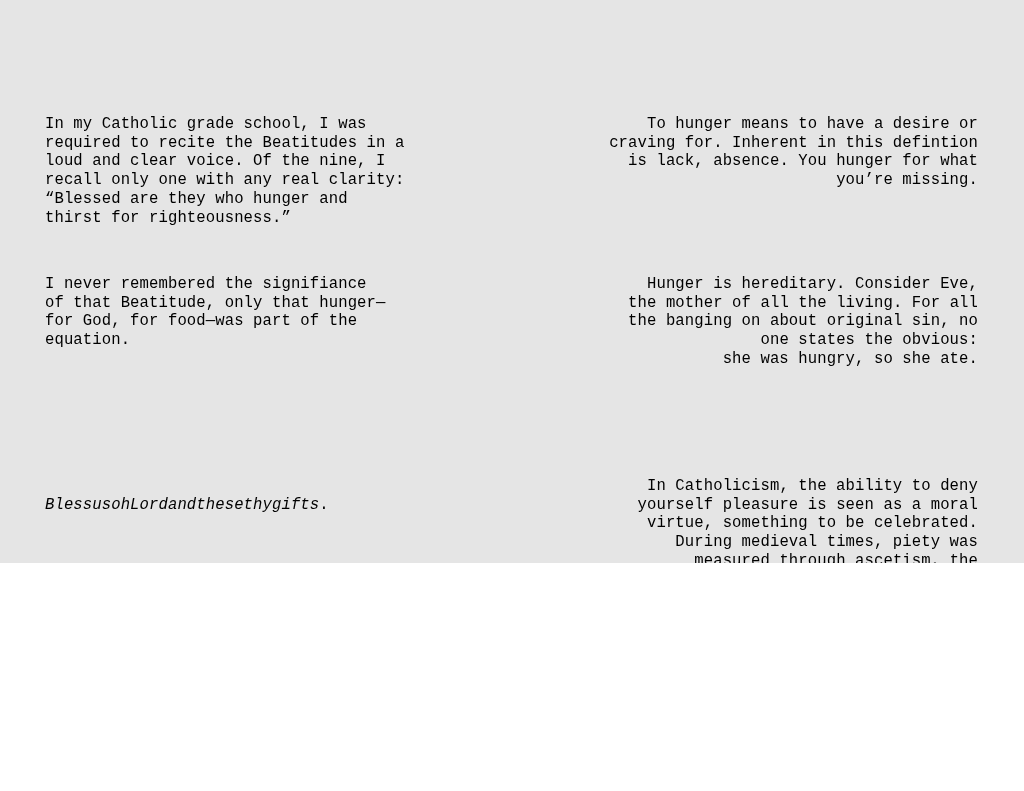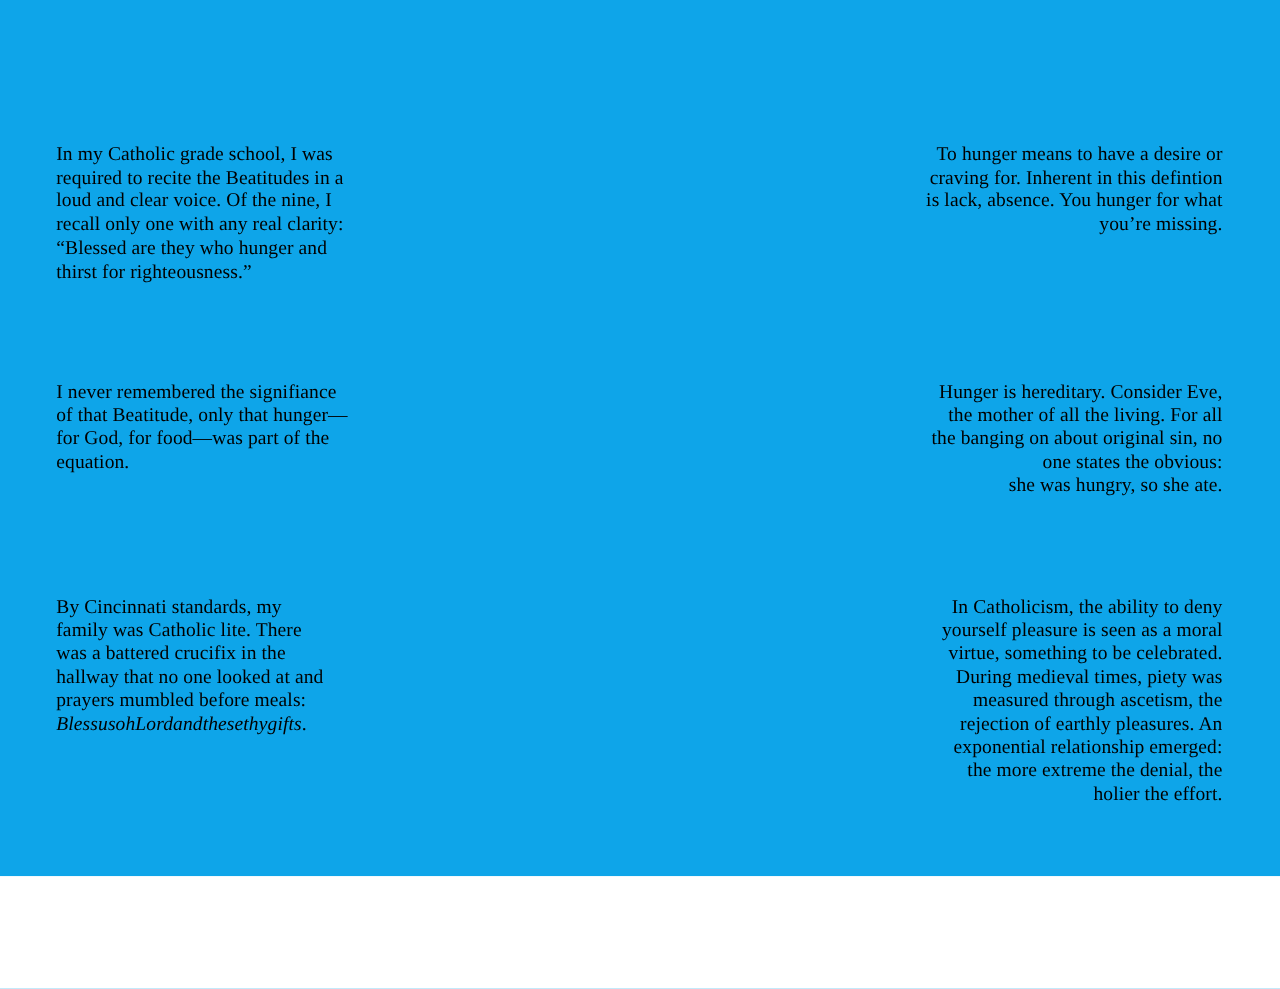--- a/index.html
+++ b/index.html
@@ -3,45 +3,45 @@
 <meta charset="utf-8">
 <style>
   html, body {
     margin: 0;
     padding: 0;
     background: #ffffff;
   }
   .page {
     position: relative;
     width: 1024px;
-    height: 701px;
-    background: #0ea5e9;
+    height: 563px;
+    background: #e5e5e5;
     overflow: hidden;
-    font-family: Liberation Serif, serif;
+    font-family: Liberation Mono, monospace;
     color: #000000;
   }
   .col {
     position: absolute;
     top: 0;
     height: 100%;
   }
   .col-left  { left: 45px; }
   .col-right { right: 46px; }
   .para {
     position: absolute;
     margin: 0;
     font-size: 15.6px;
     line-height: 18.7px;
     white-space: pre;           
     letter-spacing: 0.1px;
   }
   .col-left  .para { left: 0;  text-align: left; }
   .col-right .para { right: 0; text-align: right; }
   .row-1 { top: 115px; }
-  .row-2 { top: 305px; }
+  .row-2 { top: 275px; }
   .row-3 { top: 477px; }
   .para em { font-style: italic; margin-top: 36px; }
 </style>
 </head>
 <body>
 
 <div class="page">
 
   <div class="col col-left">
     <p class="para row-1">In my Catholic grade school, I was
@@ -49,25 +49,21 @@
 loud and clear voice. Of the nine, I
 recall only one with any real clarity:
 “Blessed are they who hunger and
 thirst for righteousness.”</p>
 
     <p class="para row-2">I never remembered the signifiance
 of that Beatitude, only that hunger—
 for God, for food—was part of the
 equation.</p>
 
-    <p class="para row-3"><span>By Cincinnati standards, my
-family was Catholic lite. There
-was a battered crucifix in the
-hallway that no one looked at and
-prayers mumbled before meals:</span><br><em>BlessusohLordandthesethygifts</em><span>.</span><br></p>
+    <p class="para row-3"><br><em>BlessusohLordandthesethygifts</em><span>.</span><br></p>
   </div>
 
   <div class="col col-right">
     <p class="para row-1">To hunger means to have a desire or
 craving for. Inherent in this defintion
 is lack, absence. You hunger for what
 you’re missing.</p>
 
     <p class="para row-2">Hunger is hereditary. Consider Eve,
 the mother of all the living. For all

